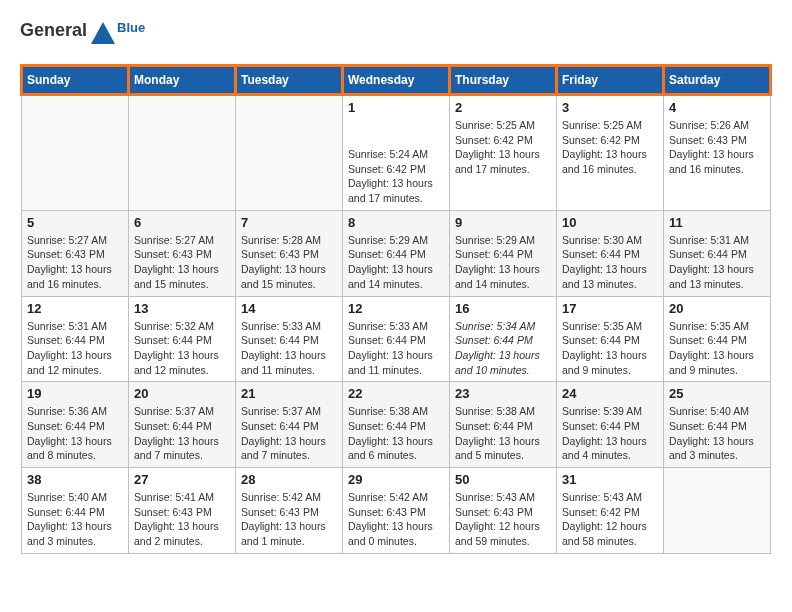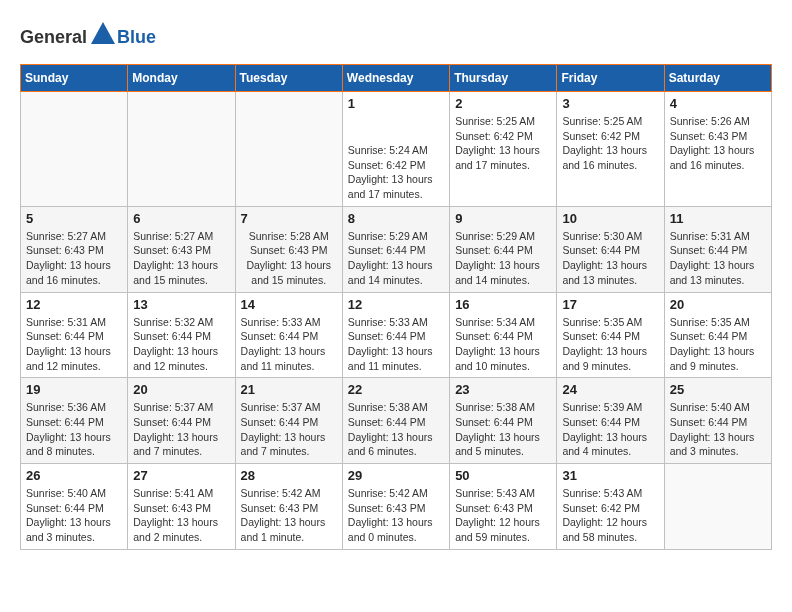--- a/index.html
+++ b/index.html
@@ -11,21 +11,21 @@
       padding: 20px;
     }
     .header {
       display: flex;
       justify-content: space-between;
       align-items: flex-start;
       margin-bottom: 16px;
     }
     .logo {
       display: flex;
-      align-items: flex-end;
+      align-items: flex-start;
     }
     .logo-icon {
       width: 28px;
       height: 28px;
       margin-left: 2px;
     }
     .title-block {
       text-align: right;
     }
     .title-block h1 {
@@ -44,21 +44,21 @@
       border-collapse: collapse;
       font-size: 11px;
     }
     .calendar thead tr th {
       background-color: #1a5fa8;
       color: #fff;
       padding: 6px 4px;
       text-align: left;
       font-size: 12px;
       font-weight: bold;
-      border: 1px solid #f97316;
+      border: 3px solid #f97316;
     }
     .calendar tbody tr td {
       border: 1px solid #c0c0c0;
       vertical-align: top;
       padding: 4px 5px;
       width: 107px;
       min-height: 80px;
       background: #fff;
     }
     .calendar tbody tr:nth-child(even) td {
@@ -82,21 +82,21 @@
   </style>
 </head>
 <body>
 
 <div class="header">
   <div class="logo">
     <span style="font-size:18px;font-weight:bold;color:#333;">General</span>
     <svg class="logo-icon" viewBox="0 0 28 28">
       <polygon points="14,2 26,24 2,24" fill="#1a5fa8"></polygon>
     </svg>
-    <span style="font-size:18px;font-weight:bold;color:#1a5fa8;">Blue</span>
+    <span style="font-size:13px;font-weight:bold;color:#1a5fa8;">Blue</span>
   </div>
   <div class="title-block">
     <h1></h1>
     <h2></h2>
   </div>
 </div>
 
 <table class="calendar">
   <thead>
     <tr>
@@ -153,21 +153,21 @@
         </td>
         <td>
           <span class="day-number">6</span>
           <div class="day-info" style="white-space: pre-line;">Sunrise: 5:27 AM
 Sunset: 6:43 PM
 Daylight: 13 hours
 and 15 minutes.</div>
         </td>
         <td>
           <span class="day-number">7</span>
-          <div class="day-info" style="white-space: pre-line; text-align: center;">Sunrise: 5:28 AM
+          <div class="day-info" style="white-space: pre-line;">Sunrise: 5:28 AM
 Sunset: 6:43 PM
 Daylight: 13 hours
 and 15 minutes.</div>
         </td>
         <td>
           <span class="day-number">8</span>
           <div class="day-info" style="white-space: pre-line;">Sunrise: 5:29 AM
 Sunset: 6:44 PM
 Daylight: 13 hours
 and 14 minutes.</div>
@@ -218,21 +218,21 @@
         </td>
         <td>
           <span class="day-number">12</span>
           <div class="day-info" style="white-space: pre-line;">Sunrise: 5:33 AM
 Sunset: 6:44 PM
 Daylight: 13 hours
 and 11 minutes.</div>
         </td>
         <td>
           <span class="day-number">16</span>
-          <div class="day-info" style="white-space: pre-line;">Sunrise: 5:34 AM
+          <div class="day-info" style="white-space: pre-line; font-style: italic;">Sunrise: 5:34 AM
 Sunset: 6:44 PM
 Daylight: 13 hours
 and 10 minutes.</div>
         </td>
         <td>
           <span class="day-number">17</span>
           <div class="day-info" style="white-space: pre-line;">Sunrise: 5:35 AM
 Sunset: 6:44 PM
 Daylight: 13 hours
 and 9 minutes.</div>
@@ -291,21 +291,21 @@
         <td>
           <span class="day-number">25</span>
           <div class="day-info" style="white-space: pre-line;">Sunrise: 5:40 AM
 Sunset: 6:44 PM
 Daylight: 13 hours
 and 3 minutes.</div>
         </td>
       </tr>
       <tr>
         <td>
-          <span class="day-number">26</span>
+          <span class="day-number">38</span>
           <div class="day-info" style="white-space: pre-line;">Sunrise: 5:40 AM
 Sunset: 6:44 PM
 Daylight: 13 hours
 and 3 minutes.</div>
         </td>
         <td>
           <span class="day-number">27</span>
           <div class="day-info" style="white-space: pre-line;">Sunrise: 5:41 AM
 Sunset: 6:43 PM
 Daylight: 13 hours

